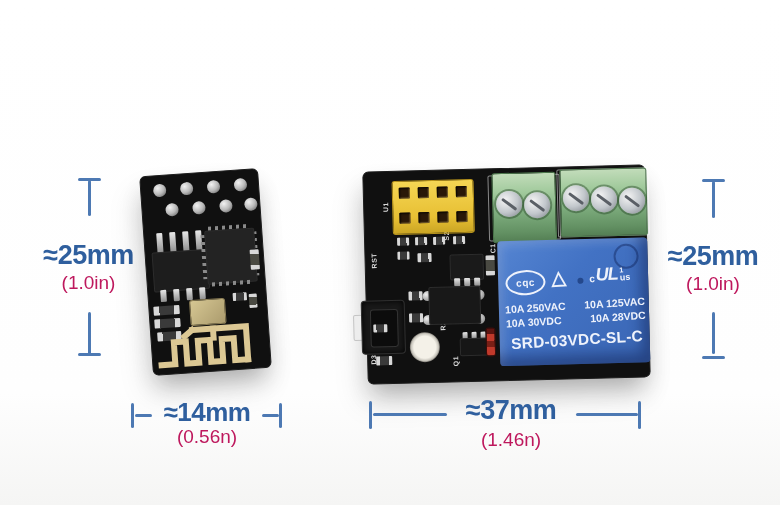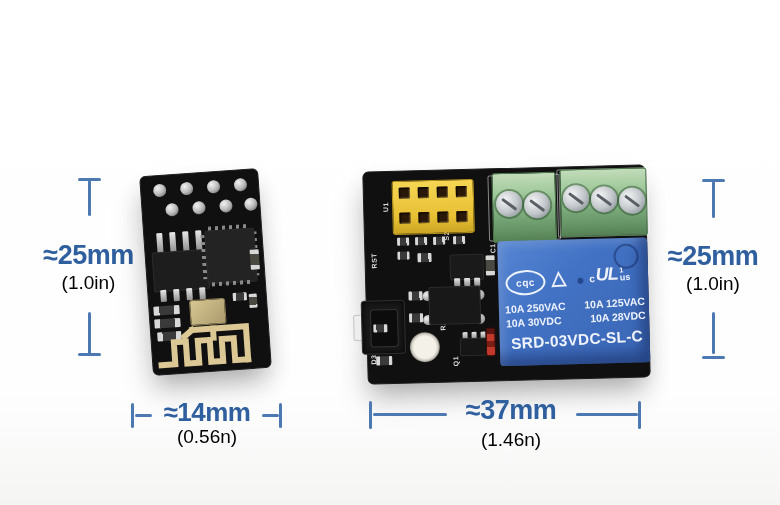--- a/index.html
+++ b/index.html
@@ -6,21 +6,21 @@
   body{
     width:780px;height:505px;position:relative;overflow:hidden;
     background:linear-gradient(180deg,#ffffff 0%,#fefefe 78%,#f5f5f4 100%);
     font-family:"Liberation Sans", sans-serif;
   }
   .abs{position:absolute;}
 
   
   .dim-line{position:absolute;background:#4d79b3;border-radius:2px;}
   .dim-text{position:absolute;color:#2f5f9e;font-weight:bold;text-align:center;font-size:27px;letter-spacing:-0.5px;}
-  .dim-sub{position:absolute;color:#000000;text-align:center;font-size:19px;}
+  .dim-sub{position:absolute;color:#be185d;text-align:center;font-size:19px;}
 
   
   .board{position:absolute;background:#101010;border-radius:6px;
          box-shadow:0 14px 24px -6px rgba(30,30,30,.30), -6px 18px 30px rgba(0,0,0,.10);
          border:1px solid #1d1d1d;}
   .esp{left:146px;top:172px;width:117px;height:198px;transform:rotate(-4deg);}
   .rboard{left:365px;top:168px;width:281px;height:211px;transform:rotate(-1.5deg);}
 
   .pin{position:absolute;width:13px;height:13px;border-radius:50%;
        background:radial-gradient(circle at 35% 32%,#f2f2f2,#b9b9b9 50%,#5c5c5c 95%);}

